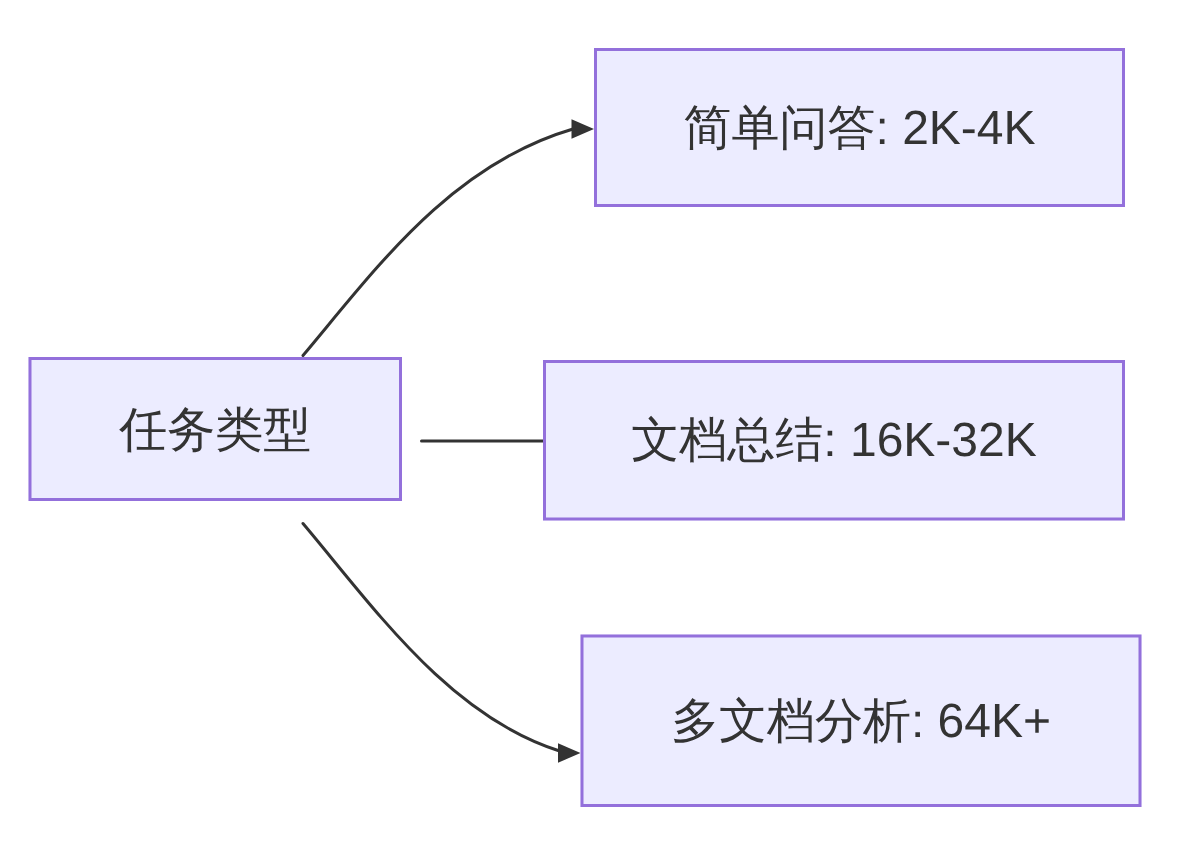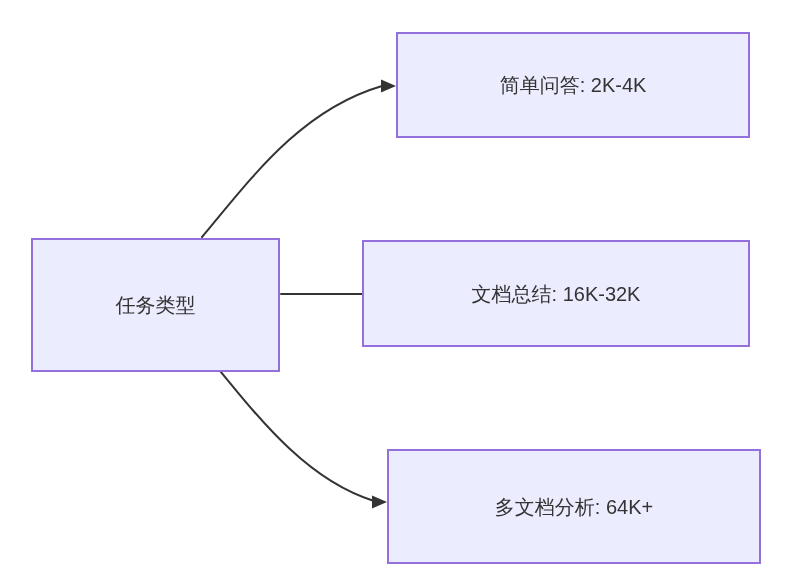--- a/index.html
+++ b/index.html
@@ -36,29 +36,29 @@
   }
   .node {
     position: absolute;
     box-sizing: border-box;
     background: var(--node-fill, #ECECFF);
     border: 2px solid var(--node-border, #9370DB);
     display: flex;
     align-items: center;
     justify-content: center;
     color: var(--text, #333333);
-    font-size: 20px;
+    font-size: 32px;
     line-height: 1.2;
     white-space: nowrap;
     text-align: center;
   }
-  .node-source   { left: 31px;  top: 238px; width: 249px; height: 134px; }
+  .node-source   { left: 19px;  top: 238px; width: 249px; height: 96px; }
   .node-qa       { left: 396px; top: 32px;  width: 354px; height: 106px; }
   .node-summary  { left: 362px; top: 240px; width: 388px; height: 107px; }
-  .node-multidoc { left: 387px; top: 449px; width: 374px; height: 115px; }
+  .node-multidoc { left: 387px; top: 423px; width: 374px; height: 115px; }
 </style>
 </head>
 <body>
 
 <div class="canvas">
 
   <svg class="edges-layer" width="787" height="572" viewBox="0 0 787 572" aria-hidden="true">
 
     <g>
       <path class="edge-path" d="M202,237 C250,180 300,110 382,86"></path>

